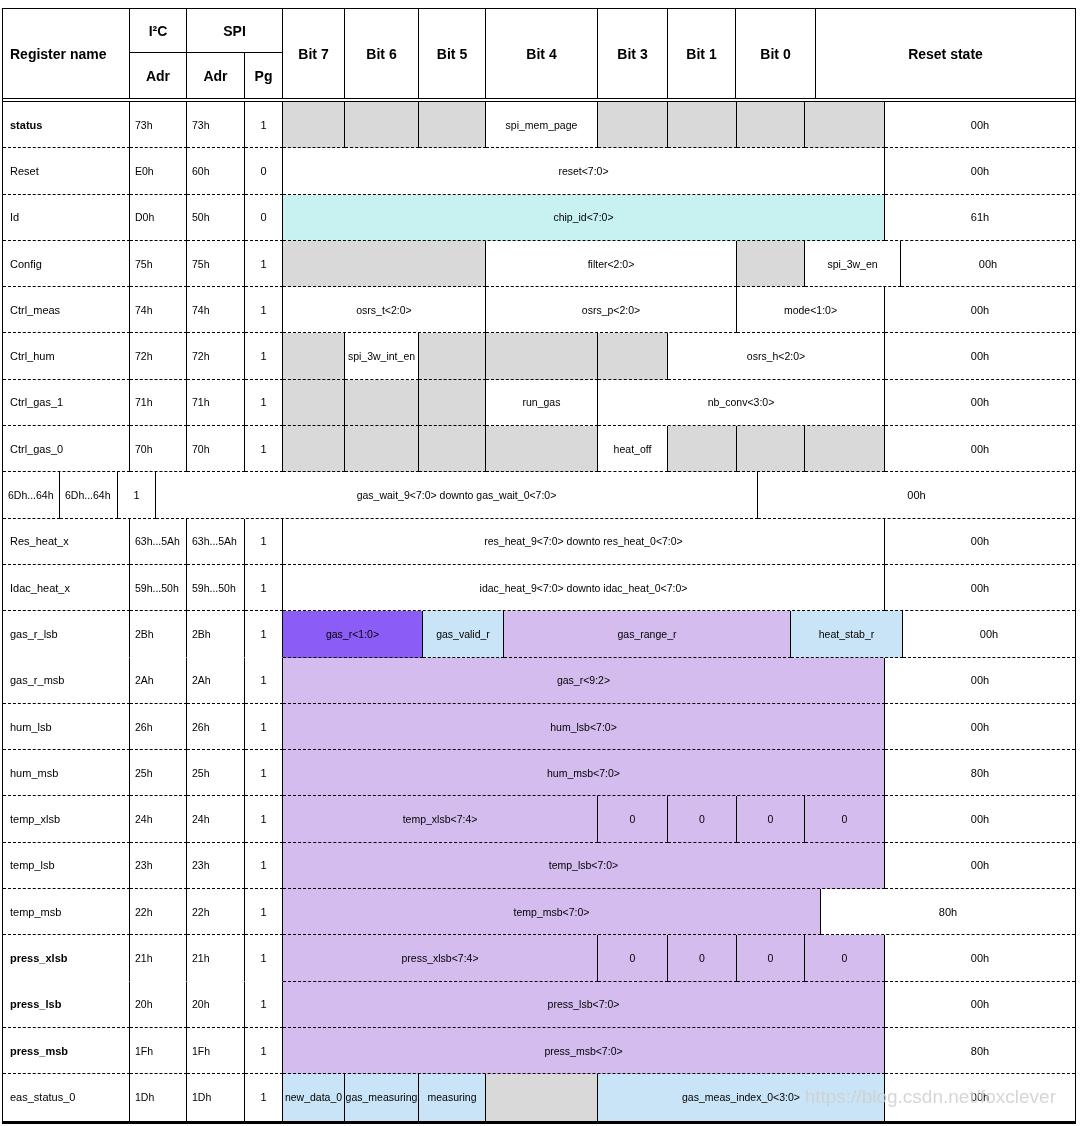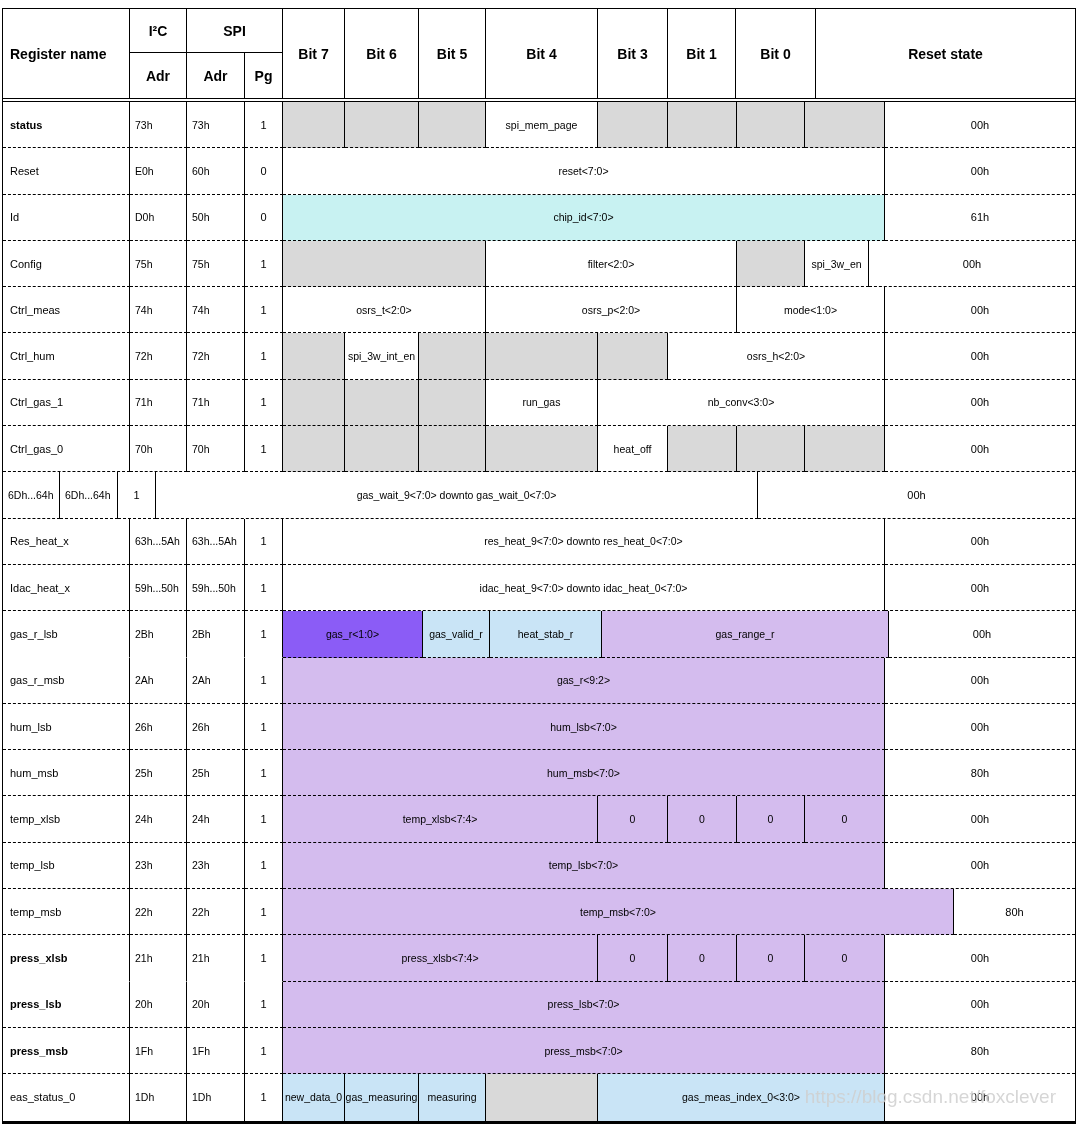--- a/index.html
+++ b/index.html
@@ -102,21 +102,21 @@
         <div class="cell reset">61h</div>
       </div>
       <div class="row">
         <div class="cell name">Config</div>
         <div class="cell addr a1">75h</div>
         <div class="cell addr a2">75h</div>
         <div class="cell pg">1</div>
         <div class="cell bit" style="width: 203px; background: rgb(217, 217, 217);"></div>
         <div class="cell bit" style="width: 251px; background: rgb(255, 255, 255);">filter&lt;2:0&gt;</div>
         <div class="cell bit" style="width: 68px; background: rgb(217, 217, 217);"></div>
-        <div class="cell bit" style="width: 64px; background: rgb(255, 255, 255);">spi_3w_en</div>
+        <div class="cell bit" style="width: 96px; background: rgb(255, 255, 255);">spi_3w_en</div>
         <div class="cell reset">00h</div>
       </div>
       <div class="row">
         <div class="cell name">Ctrl_meas</div>
         <div class="cell addr a1">74h</div>
         <div class="cell addr a2">74h</div>
         <div class="cell pg">1</div>
         <div class="cell bit" style="width: 203px; background: rgb(255, 255, 255);">osrs_t&lt;2:0&gt;</div>
         <div class="cell bit" style="width: 251px; background: rgb(255, 255, 255);">osrs_p&lt;2:0&gt;</div>
         <div class="cell bit" style="width: 148px; background: rgb(255, 255, 255);">mode&lt;1:0&gt;</div>
@@ -184,23 +184,23 @@
         <div class="cell pg">1</div>
         <div class="cell bit" style="width: 602px; background: rgb(255, 255, 255);">idac_heat_9&lt;7:0&gt; downto idac_heat_0&lt;7:0&gt;</div>
         <div class="cell reset">00h</div>
       </div>
       <div class="row">
         <div class="cell name nosep">gas_r_lsb</div>
         <div class="cell addr a1 nosep">2Bh</div>
         <div class="cell addr a2 nosep">2Bh</div>
         <div class="cell pg nosep">1</div>
         <div class="cell bit" style="width: 140px; background: #8b5cf6;">gas_r&lt;1:0&gt;</div>
-        <div class="cell bit" style="width: 67px; background: rgb(201, 228, 246);">gas_valid_r</div>
+        <div class="cell bit" style="width: 81px; background: rgb(201, 228, 246);">gas_valid_r</div>
+        <div class="cell bit" style="width: 287px; background: rgb(212, 188, 238);">gas_range_r</div>
         <div class="cell bit" style="width: 112px; background: rgb(201, 228, 246);">heat_stab_r</div>
-        <div class="cell bit" style="width: 287px; background: rgb(212, 188, 238);">gas_range_r</div>
         <div class="cell reset">00h</div>
       </div>
       <div class="row">
         <div class="cell name">gas_r_msb</div>
         <div class="cell addr a1">2Ah</div>
         <div class="cell addr a2">2Ah</div>
         <div class="cell pg">1</div>
         <div class="cell bit" style="width: 602px; background: rgb(212, 188, 238);">gas_r&lt;9:2&gt;</div>
         <div class="cell reset">00h</div>
       </div>
@@ -238,21 +238,21 @@
         <div class="cell addr a2">23h</div>
         <div class="cell pg">1</div>
         <div class="cell bit" style="width: 602px; background: rgb(212, 188, 238);">temp_lsb&lt;7:0&gt;</div>
         <div class="cell reset">00h</div>
       </div>
       <div class="row">
         <div class="cell name">temp_msb</div>
         <div class="cell addr a1">22h</div>
         <div class="cell addr a2">22h</div>
         <div class="cell pg">1</div>
-        <div class="cell bit" style="width: 671px; background: rgb(212, 188, 238);">temp_msb&lt;7:0&gt;</div>
+        <div class="cell bit" style="width: 538px; background: rgb(212, 188, 238);">temp_msb&lt;7:0&gt;</div>
         <div class="cell reset">80h</div>
       </div>
       <div class="row">
         <div class="cell name b nosep">press_xlsb</div>
         <div class="cell addr a1 nosep">21h</div>
         <div class="cell addr a2 nosep">21h</div>
         <div class="cell pg nosep">1</div>
         <div class="cell bit" style="width: 315px; background: rgb(212, 188, 238);">press_xlsb&lt;7:4&gt;</div>
         <div class="cell bit" style="width: 70px; background: rgb(212, 188, 238);">0</div>
         <div class="cell bit" style="width: 69px; background: rgb(212, 188, 238);">0</div>

